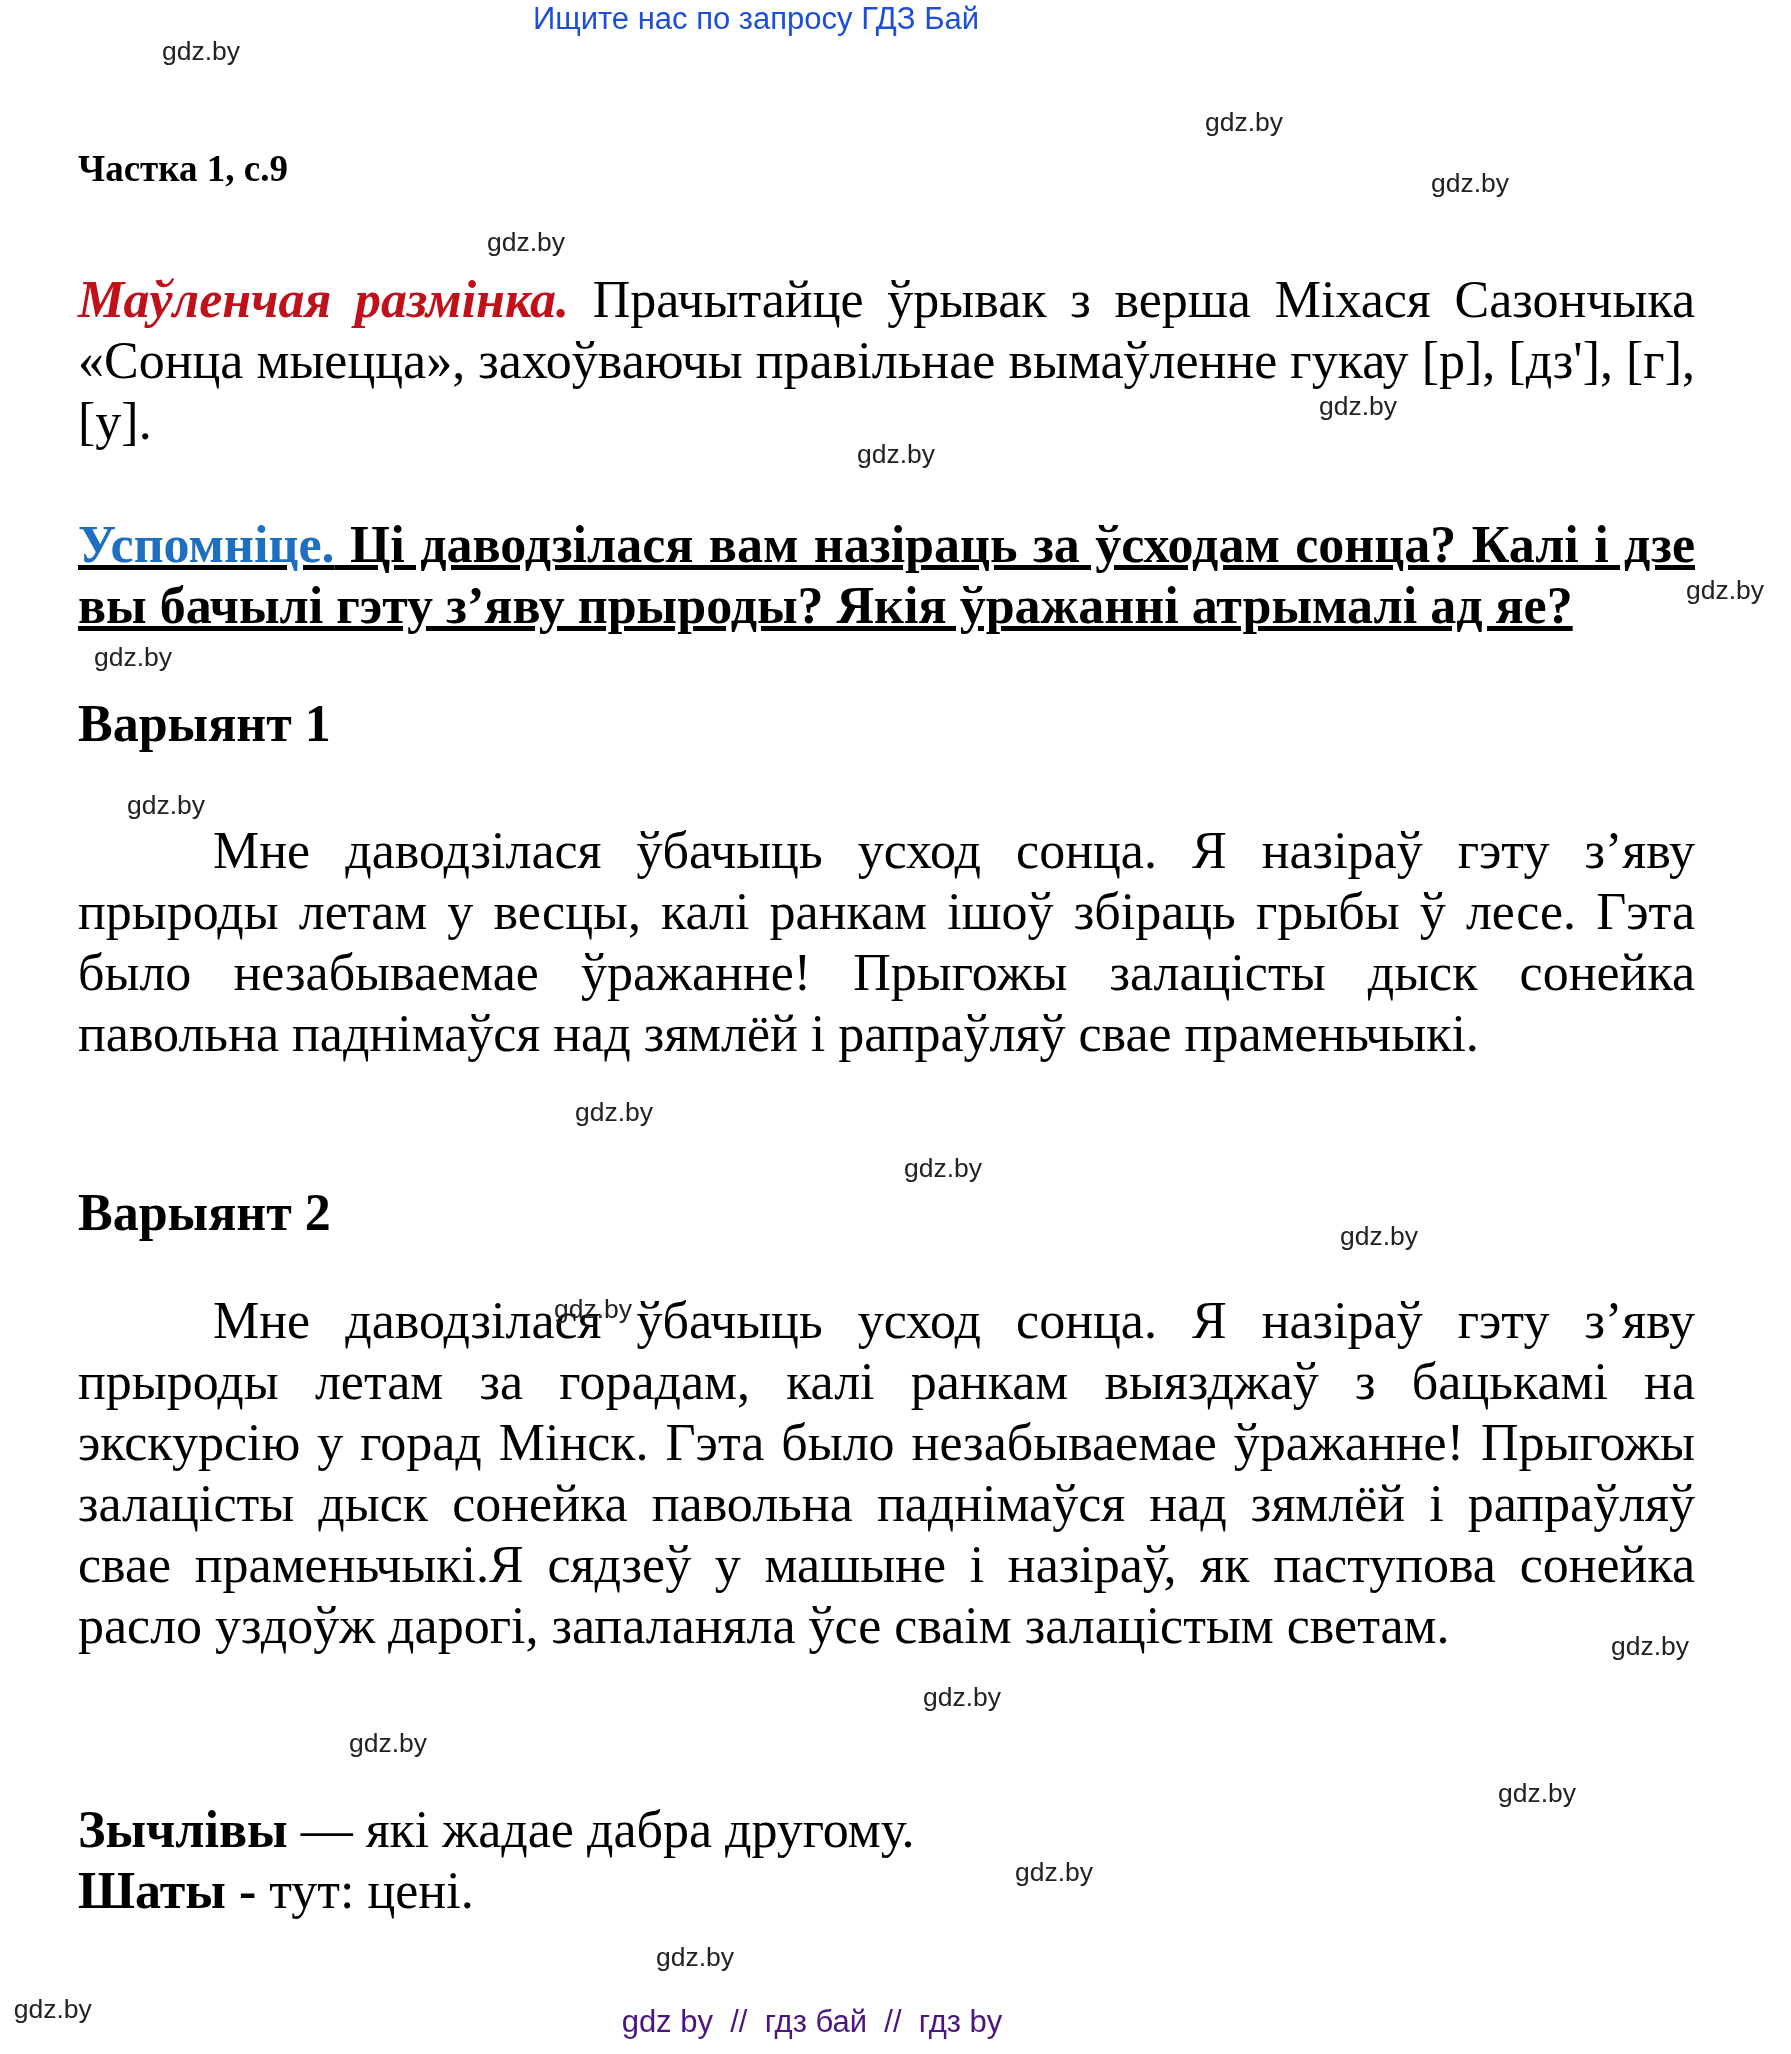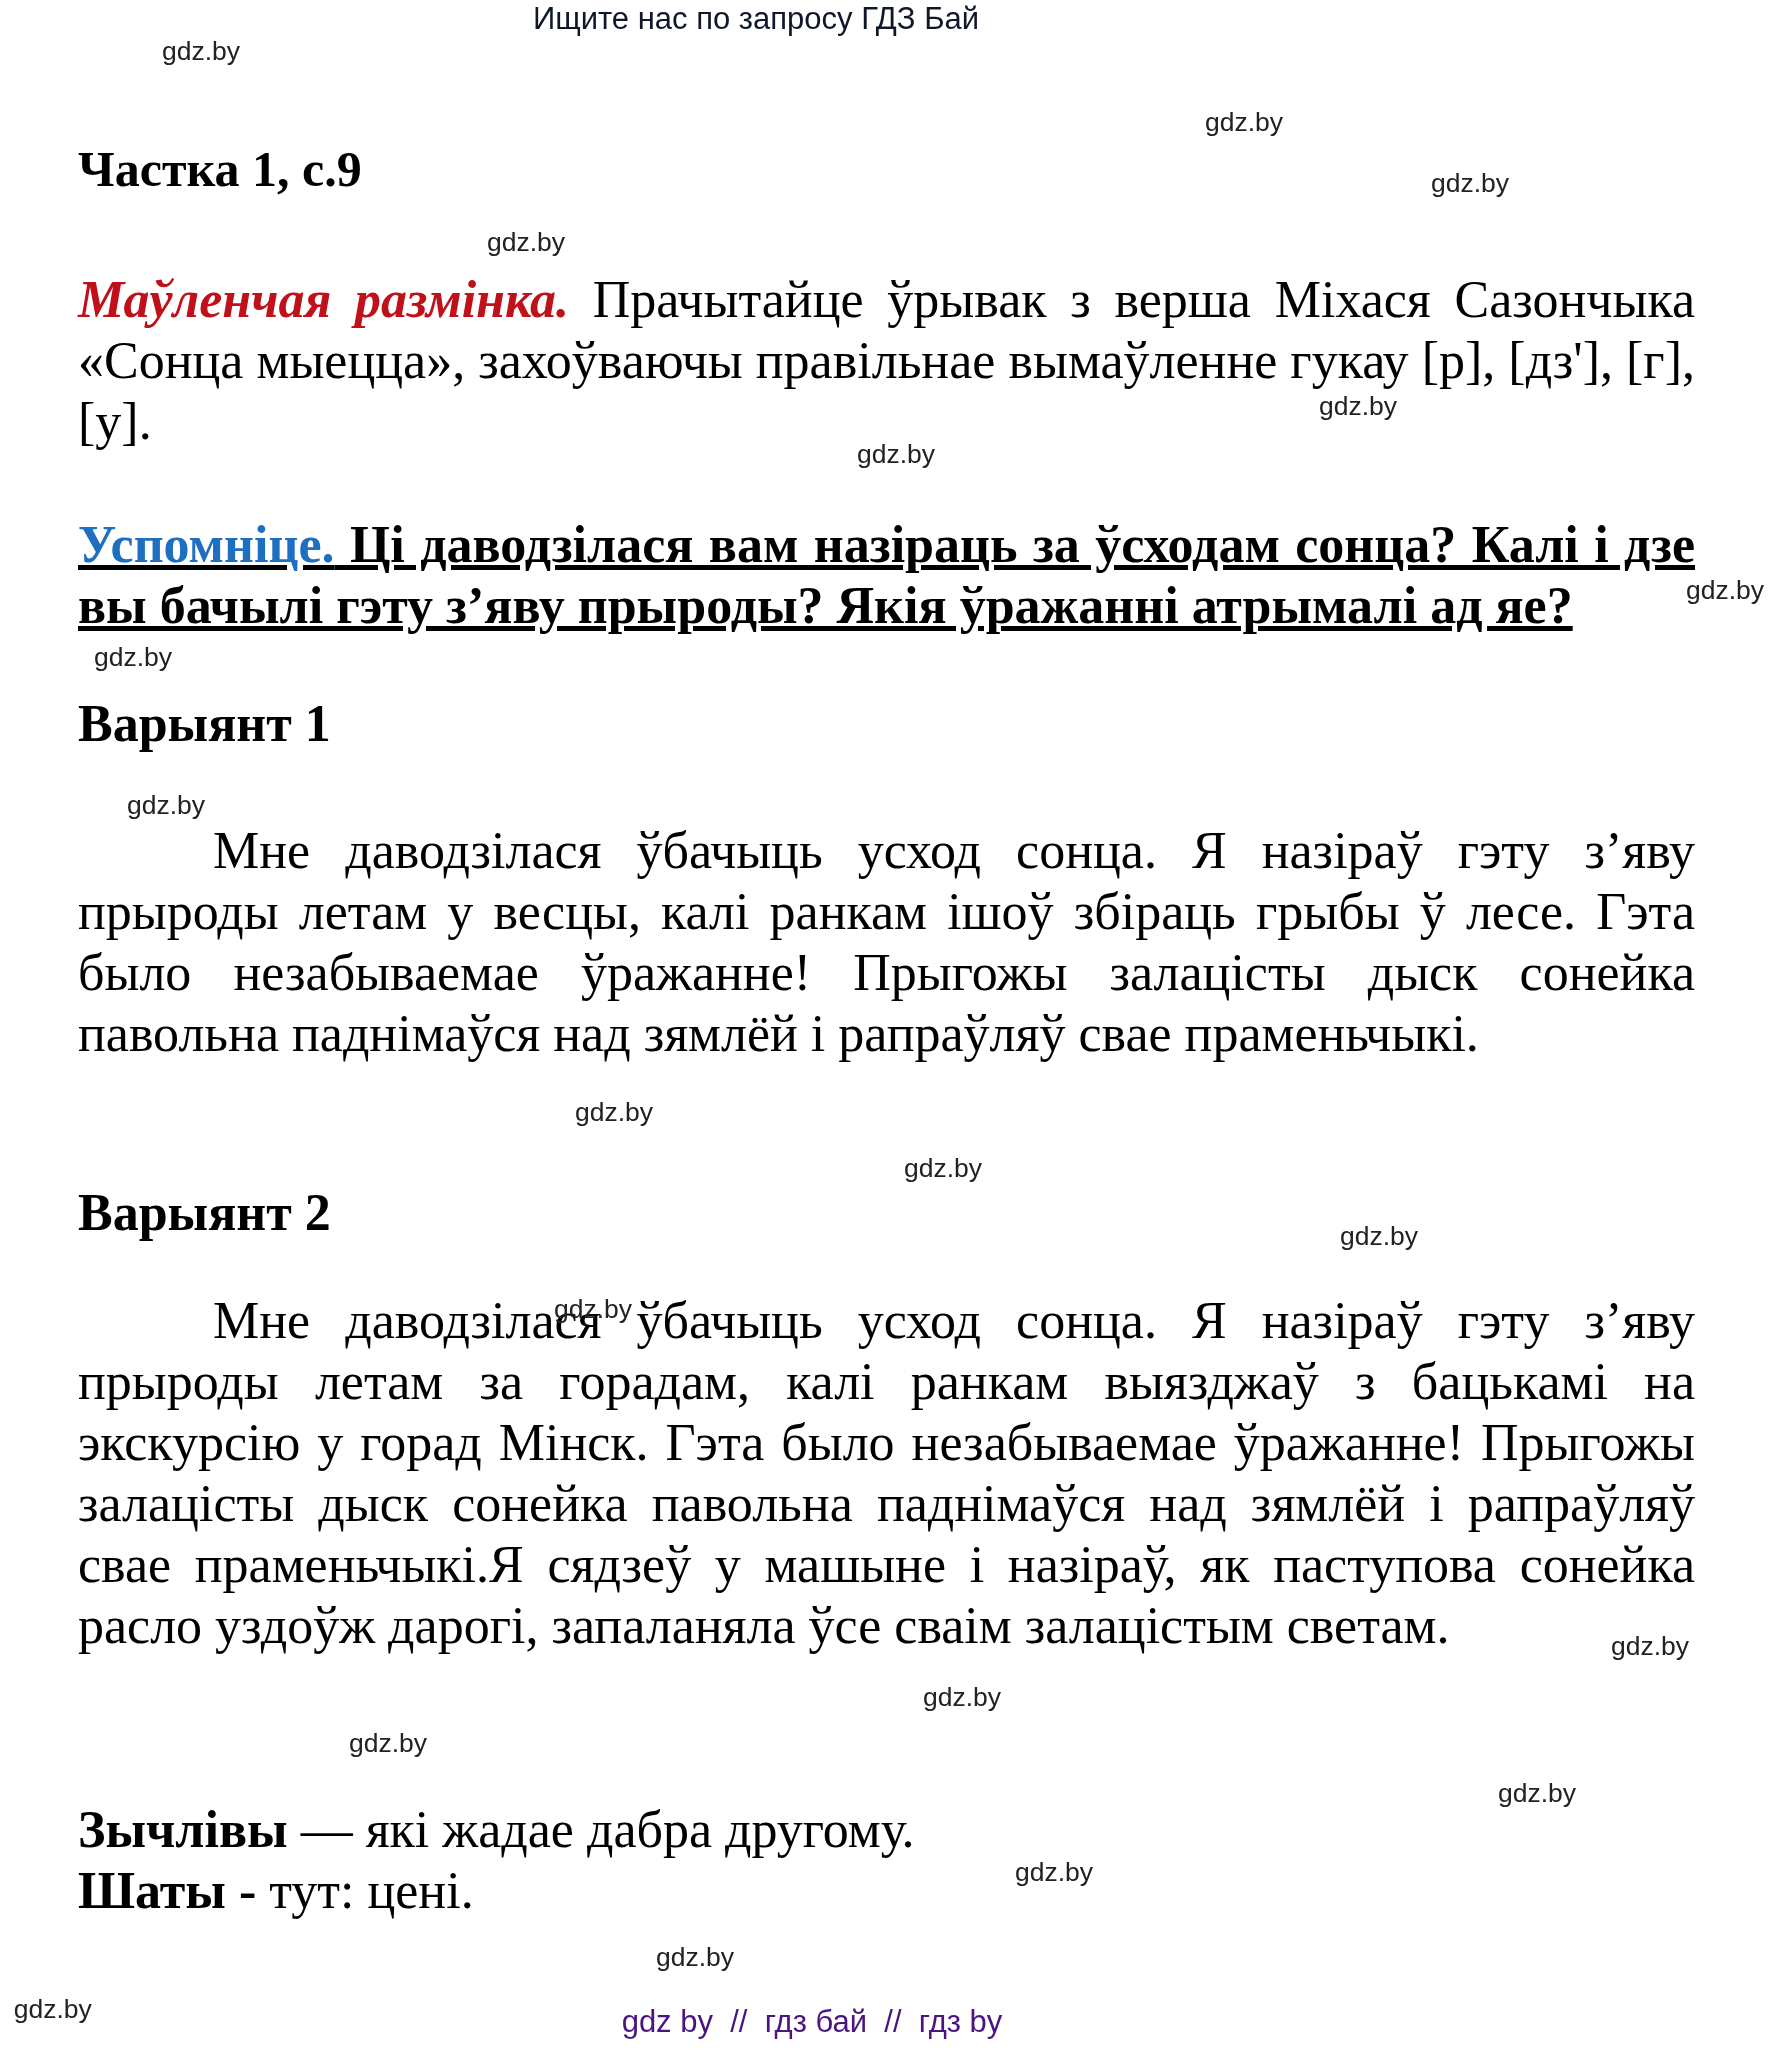--- a/index.html
+++ b/index.html
@@ -2,25 +2,25 @@
 <html style="font-size:14.6px"><head>
 <meta charset="utf-8">
 <style>
   html, body { margin: 0; padding: 0; background: #ffffff; }
   body { width: 1792px; height: 2055px; position: relative; overflow: hidden; }
   .serif { font-family: "Liberation Serif", "DejaVu Serif", serif; color: #000; }
   .sans { font-family: "Liberation Sans", "DejaVu Sans", sans-serif; }
   .abs { position: absolute; }
 
   .banner { position: absolute; left: 0; width: 1512px; top: 0; text-align: center;
-            font-size: 31px; line-height: 37px; color: #0f172a; }
+            font-size: 31px; line-height: 37px; color: #1d4ed8; }
   .footer { position: absolute; left: 0; width: 1624px; top: 2003px; text-align: center;
             font-size: 31px; line-height: 37px; color: #4a1580; white-space: pre; }
 
-  .heading { left: 78px; top: 137px; font-size: 50px; font-weight: bold; line-height: 64px; text-align: center; }
+  .heading { left: 78px; top: 137px; font-size: 37px; font-weight: bold; line-height: 64px; text-align: center; }
 
   .para { position: absolute; left: 78px; width: 1617px; font-size: 52px; line-height: 61px;
           text-align: justify; text-align-last: left; }
   .para.indent { text-indent: 135px; }
 
   .lbl-red { color: #c0101a; font-style: italic; font-weight: bold; }
   .lbl-blue { color: #1f6fc0; font-weight: bold; }
   .bold { font-weight: bold; }
 
   .variant { left: 78px; font-size: 52px; font-weight: bold; line-height: 61px; }

